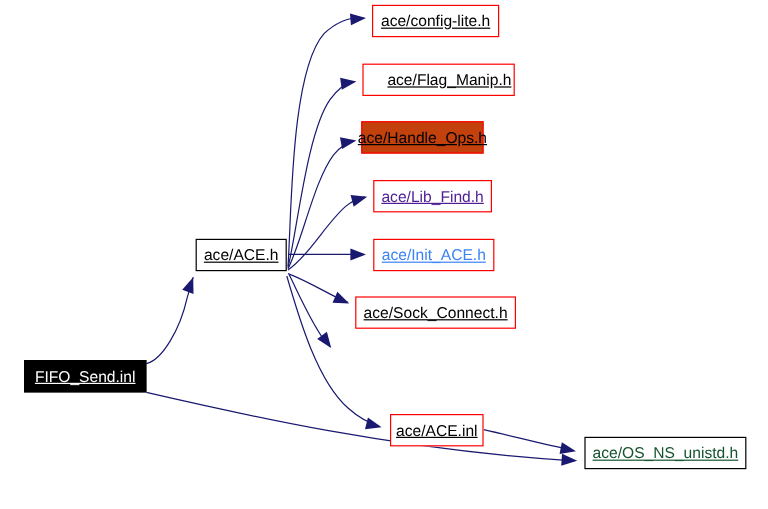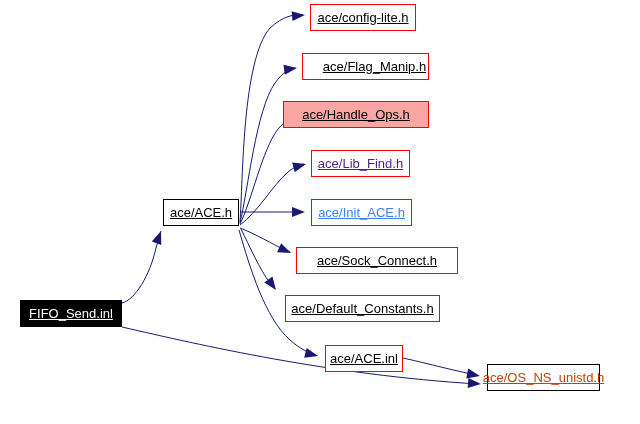--- a/index.html
+++ b/index.html
@@ -86,41 +86,38 @@
     </div>
 
   <div class="node" style="left: 310px; top: 4px; width: 106px; height: 27px; border-color: rgb(255, 0, 0); background: rgb(255, 255, 255); color: rgb(0, 0, 0);">
       <span>ace/config-lite.h</span>
     </div>
 
   <div class="node" style="left: 302px; top: 53px; width: 127px; height: 27px; border-color: rgb(255, 0, 0); background: rgb(255, 255, 255); color: rgb(0, 0, 0); padding-left: 18px;">
       <span>ace/Flag_Manip.h</span>
     </div>
 
-  <div class="node" style="left: 283px; top: 101px; width: 146px; height: 27px; border-color: rgb(255, 0, 0); background: #fca5a5; color: rgb(0, 0, 0);">
+  <div class="node" style="left: 301px; top: 101px; width: 102px; height: 27px; border-color: rgb(255, 0, 0); background: #c2410c; color: rgb(0, 0, 0);">
       <span>ace/Handle_Ops.h</span>
     </div>
 
   <div class="node" style="left: 311px; top: 150px; width: 99px; height: 27px; border-color: rgb(255, 0, 0); background: rgb(255, 255, 255); color: #4c1d95;">
       <span>ace/Lib_Find.h</span>
     </div>
 
   <div class="node" style="left: 311px; top: 199px; width: 101px; height: 27px; border-color: rgb(255, 0, 0); background: rgb(255, 255, 255); color: #3b82f6;">
       <span>ace/Init_ACE.h</span>
     </div>
 
-  <div class="node" style="left: 296px; top: 247px; width: 162px; height: 27px; border-color: rgb(255, 0, 0); background: rgb(255, 255, 255); color: rgb(0, 0, 0);">
+  <div class="node" style="left: 296px; top: 247px; width: 134px; height: 27px; border-color: rgb(255, 0, 0); background: rgb(255, 255, 255); color: rgb(0, 0, 0);">
       <span>ace/Sock_Connect.h</span>
     </div>
 
-  <div class="node" style="left: 285px; top: 295px; width: 155px; height: 27px; border-color: rgb(255, 0, 0); background: rgb(255, 255, 255); color: rgb(0, 0, 0);">
-      <span>ace/Default_Constants.h</span>
-    </div>
 
   <div class="node" style="left: 325px; top: 345px; width: 78px; height: 27px; border-color: rgb(255, 0, 0); background: rgb(255, 255, 255); color: rgb(0, 0, 0);">
       <span>ace/ACE.inl</span>
     </div>
 
-  <div class="node plain" style="left: 487px; top: 364px; width: 113px; height: 27px; border-color: rgb(0, 0, 0); background: rgb(255, 255, 255); color: #c2410c;">
+  <div class="node plain" style="left: 487px; top: 364px; width: 135px; height: 27px; border-color: rgb(0, 0, 0); background: rgb(255, 255, 255); color: #14532d;">
       <span>ace/OS_NS_unistd.h</span>
     </div>
 
 </div>
 
 </body></html>

